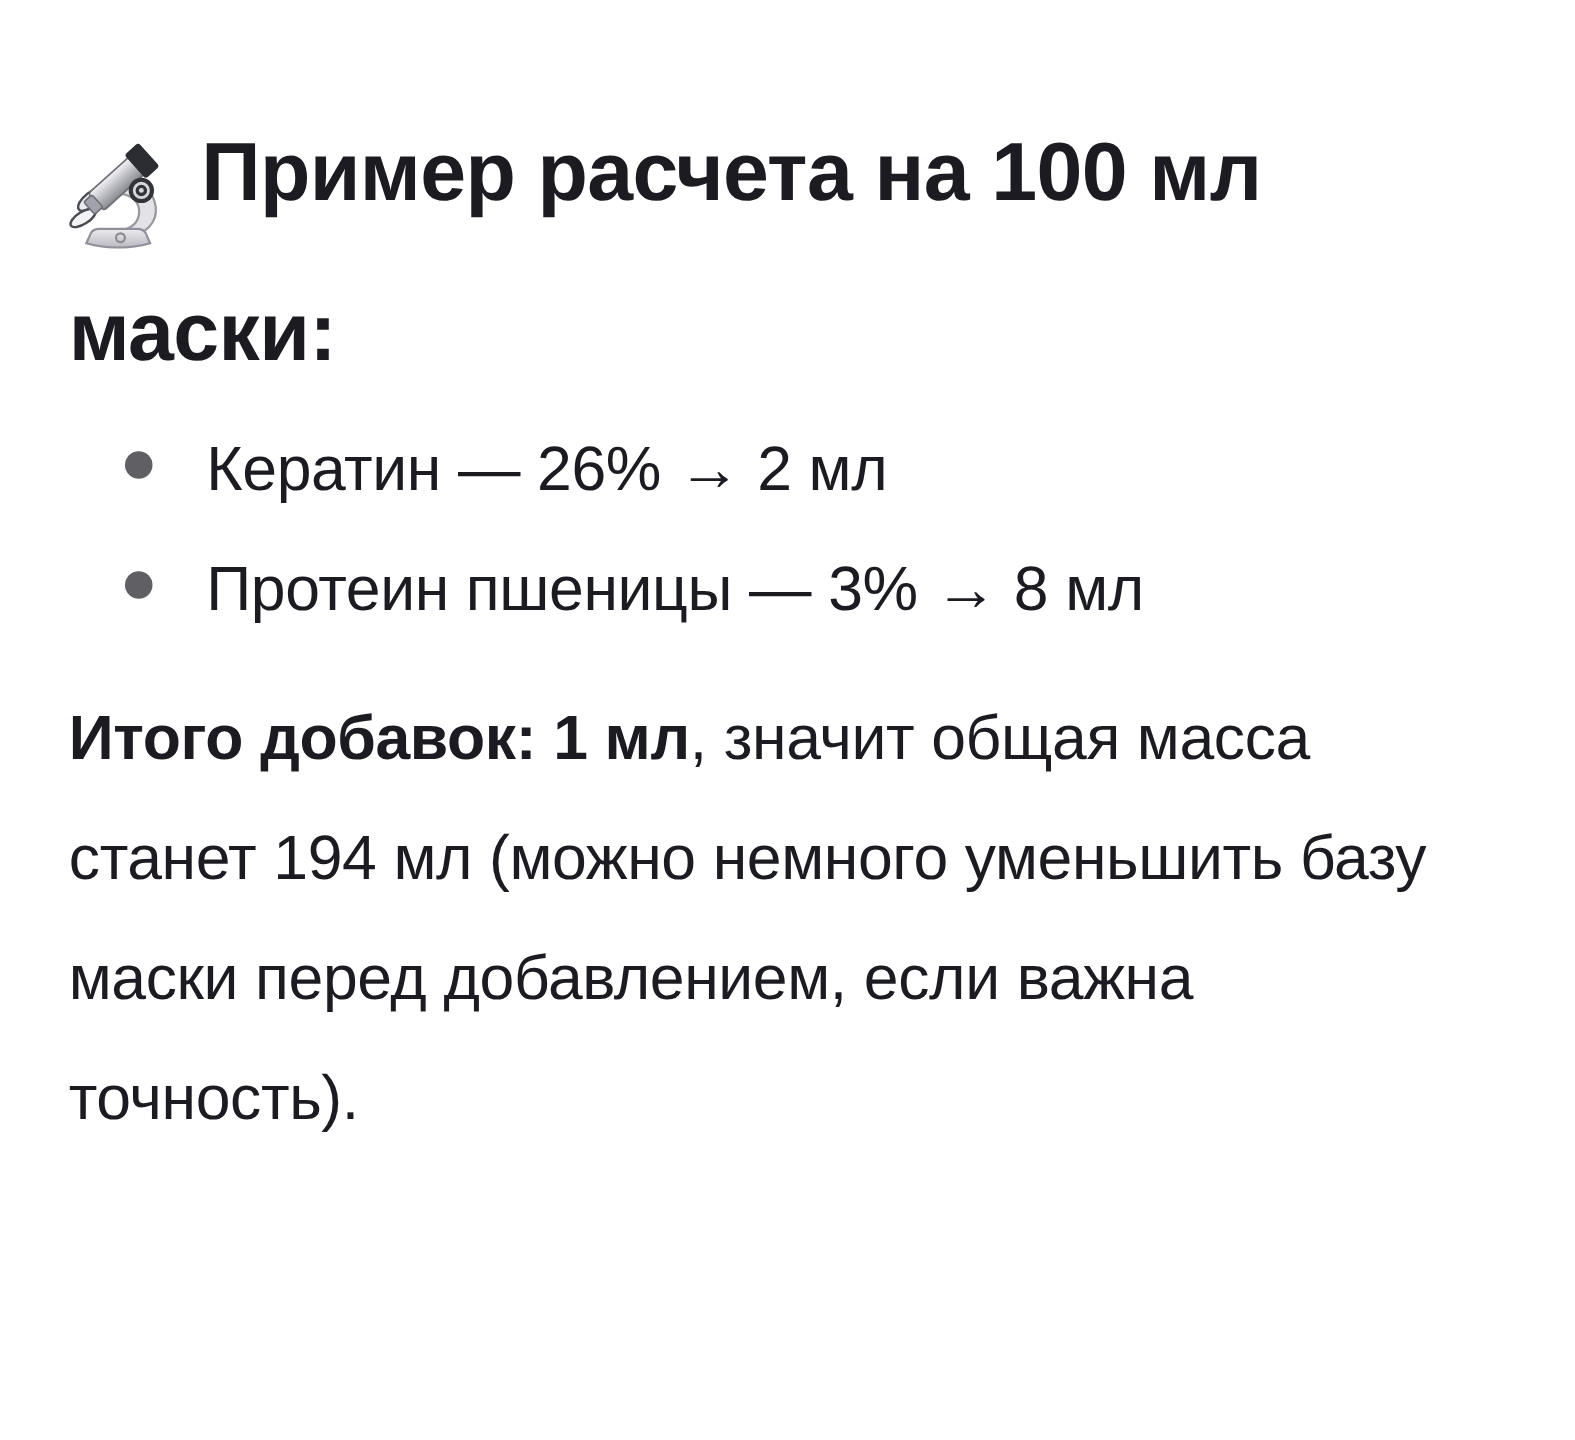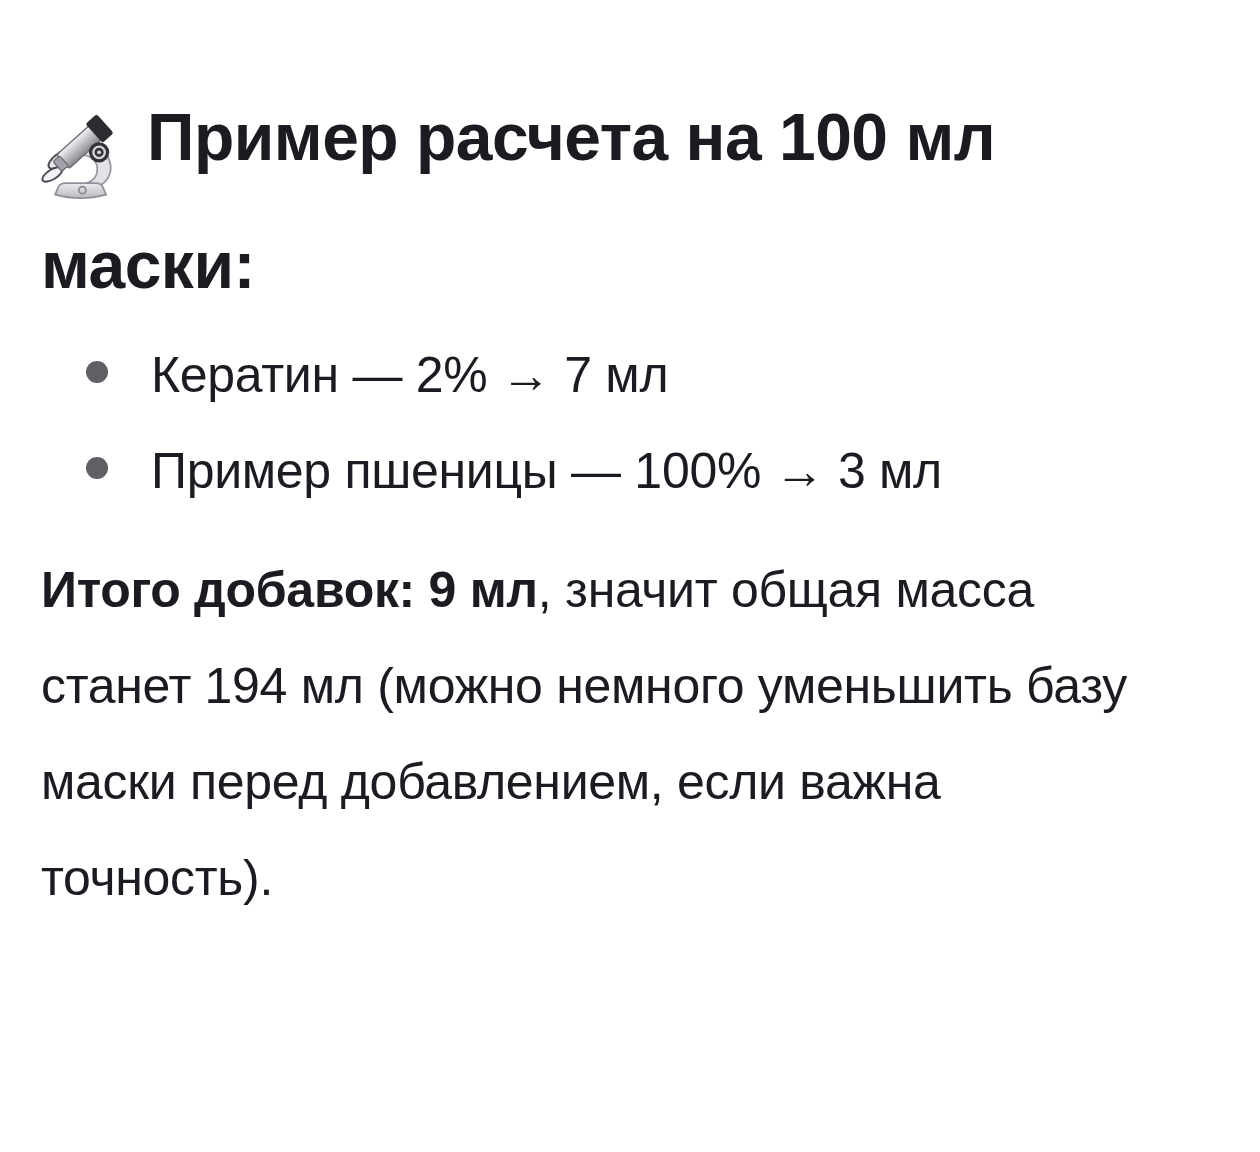--- a/index.html
+++ b/index.html
@@ -11,21 +11,21 @@
   html,body{margin:0;padding:0;}
   body{
     width:1260px;height:1152px;
     background:var(--bg-color);
     color:var(--text-color);
     font-family:"Liberation Sans",sans-serif;
     overflow:hidden;
   }
   .page{
     width:1260px;height:1152px;
-    padding:86px 90px 0 41px;
+    padding:86px 90px 0 55px;
     border-radius:18px;
   }
   h1.heading{
     margin:0;
     font-size:66px;
     line-height:103px;
     font-weight:700;
     letter-spacing:-0.5px;
   }
   .emoji{
@@ -104,22 +104,22 @@
         <circle cx="66" cy="47" r="11.5" fill="#33333a"></circle>
         <circle cx="66" cy="47" r="6.5" fill="none" stroke="#d6d6dd" stroke-width="2.6"></circle>
         <circle cx="66" cy="47" r="2.2" fill="#d6d6dd"></circle>
       </svg>
     </span><span>Пример расчета на 100 мл маски:</span>
   </h1>
 
 
   <ul class="components">
     <li>
-      <span class="dot"></span><b>Кератин</b><span> — 2% → 7 мл</span>
+      <span class="dot"></span><b>Кератин</b><span> — 26% → 2 мл</span>
     </li>
     <li>
-      <span class="dot"></span><b>Пример пшеницы</b><span> — 100% → 3 мл</span>
+      <span class="dot"></span><b>Протеин пшеницы</b><span> — 3% → 8 мл</span>
     </li>
   </ul>
 
-  <p class="summary"><b>Итого добавок: 9 мл</b><span>, значит общая масса станет 194 мл (можно немного уменьшить базу маски перед добавлением, если важна точность).</span></p>
+  <p class="summary"><b>Итого добавок: 1 мл</b><span>, значит общая масса станет 194 мл (можно немного уменьшить базу маски перед добавлением, если важна точность).</span></p>
 
 </div>
 
 </body></html>

